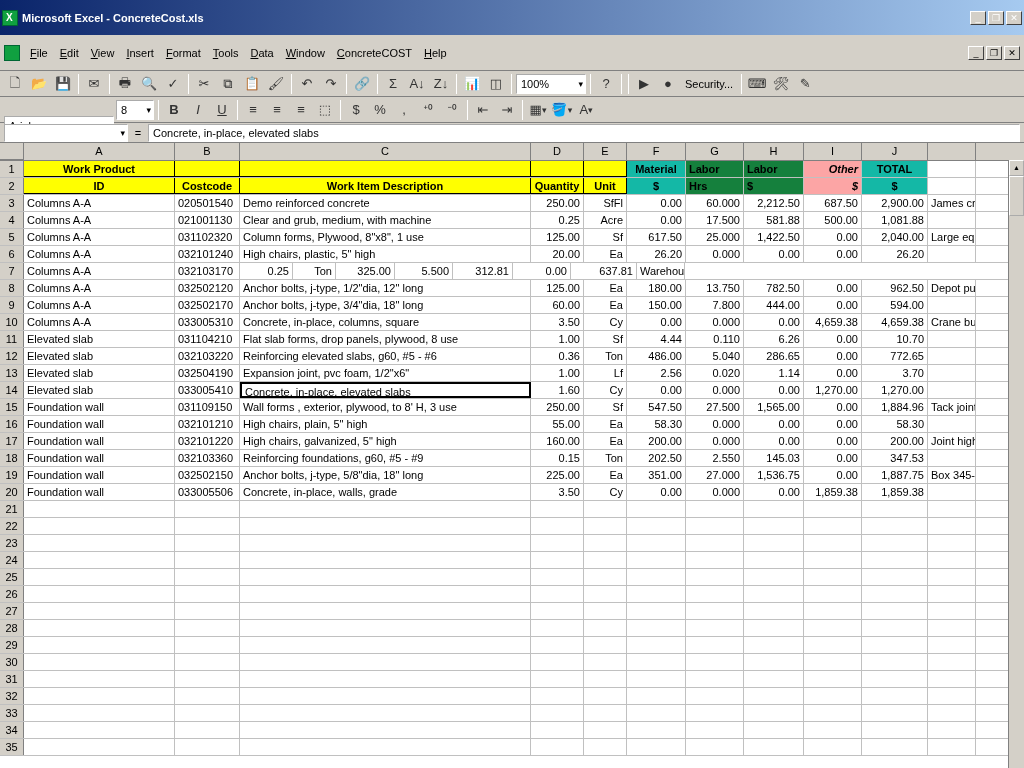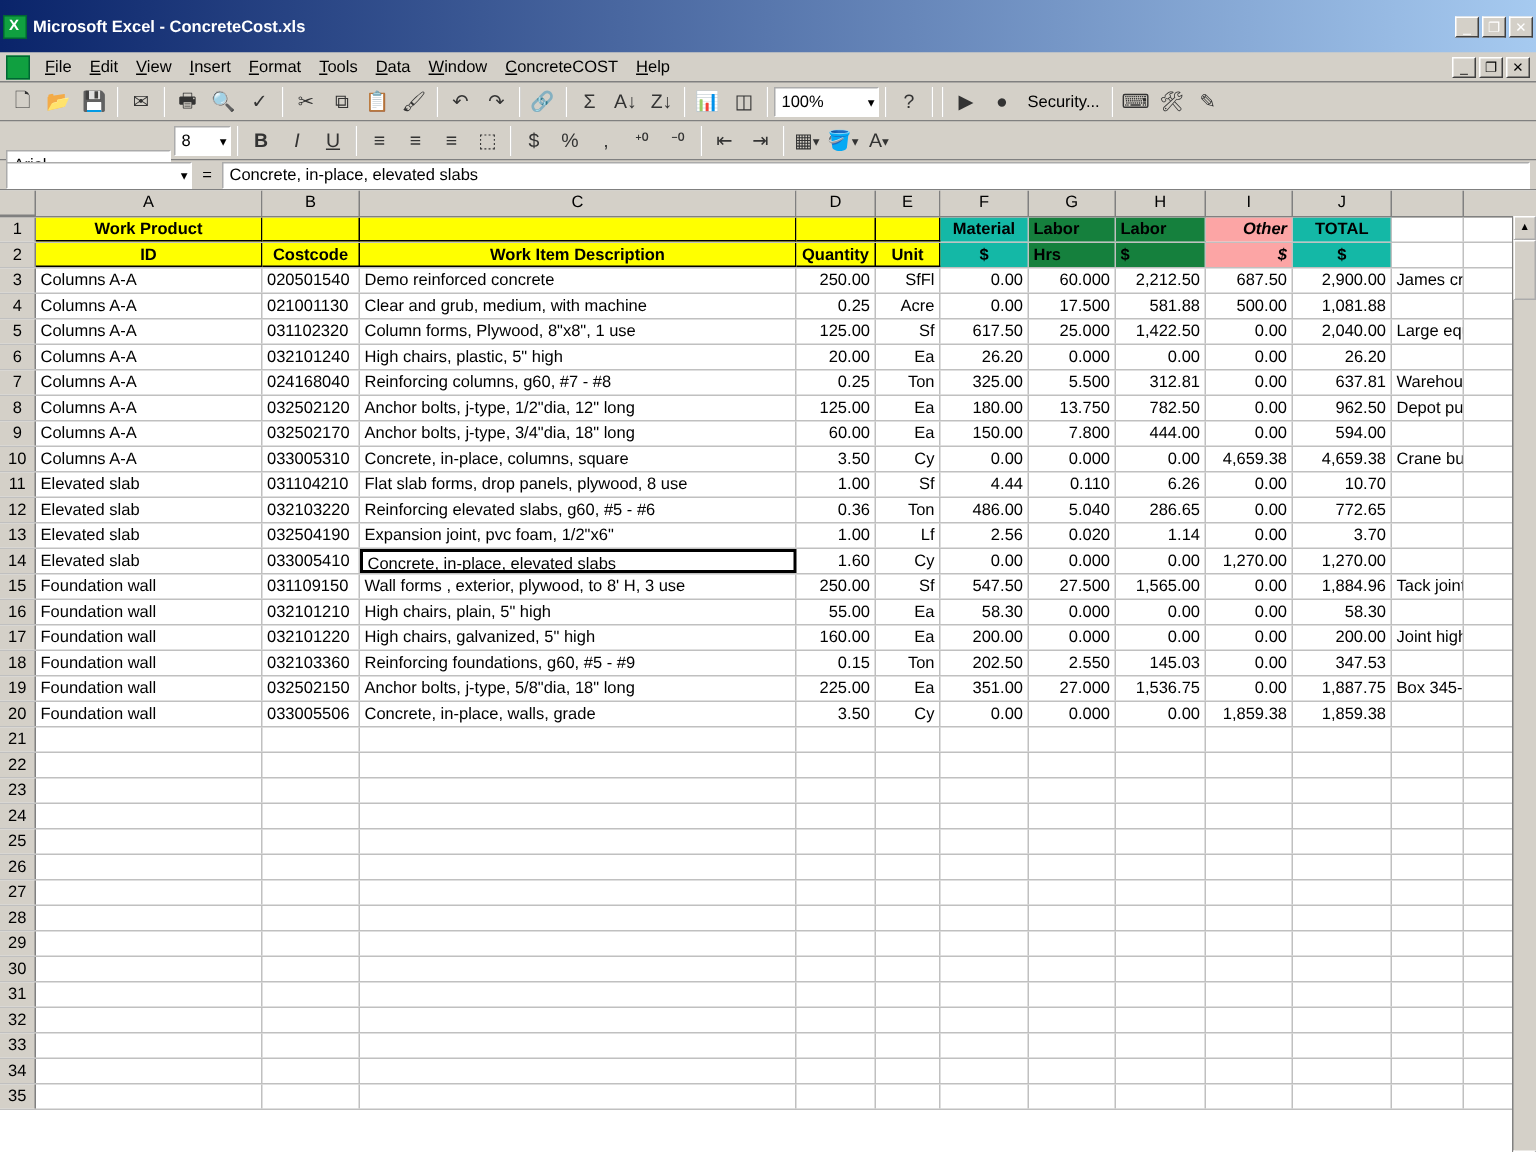--- a/index.html
+++ b/index.html
@@ -18,21 +18,21 @@
   color: #fff;
   display: flex;
   align-items: center;
   padding: 0 2px;
 }
 .titlebar .icon { width: 16px; height: 16px; background: #10a040; border: 1px solid #063; margin-right: 4px; position: relative; }
 .titlebar .icon::after { content: "X"; color: #fff; font-weight: bold; font-size: 10px; position: absolute; top: 1px; left: 3px; }
 .titlebar .title { font-weight: bold; flex: 1; }
 .winbtns { display: flex; gap: 2px; }
 .winbtn { width: 16px; height: 14px; background: #d4d0c8; border: 1px solid #fff; border-right-color: #404040; border-bottom-color: #404040; font-size: 9px; display: flex; align-items: center; justify-content: center; font-family: Marlett, Arial; }
-.menubar { height: 20px; background: #d4d0c8; display: flex; align-items: center; padding: 0 4px; border-bottom: 1px solid #808080; position: relative; }
+.menubar { height: 36px; background: #d4d0c8; display: flex; align-items: center; padding: 0 4px; border-bottom: 1px solid #808080; position: relative; }
 .menubar .xlicon { width: 16px; height: 16px; background: #10a040; border: 1px solid #063; margin-right: 4px; position: relative; }
 .menubar .item { padding: 2px 6px; }
 .menubar .item u { text-decoration: underline; }
 .menubar .docwinbtns { position: absolute; right: 4px; display: flex; gap: 2px; }
 .toolbar { height: 26px; background: #d4d0c8; display: flex; align-items: center; padding: 2px 4px; gap: 2px; border-bottom: 1px solid #808080; }
 .toolbar .btn { width: 22px; height: 22px; border: 1px solid #d4d0c8; display: flex; align-items: center; justify-content: center; font-size: 13px; color: #333; }
 .toolbar .sep { width: 1px; height: 20px; background: #808080; margin: 0 2px; border-right: 1px solid #fff; }
 .toolbar .combo { height: 20px; border: 1px inset #fff; background: #fff; padding: 0 14px 0 4px; display: flex; align-items: center; position: relative; }
 .toolbar .combo::after { content: "▾"; position: absolute; right: 2px; font-size: 9px; color: #000; }
 .toolbar .combo.font { width: 110px; margin-top: 33px; }
@@ -270,22 +270,21 @@
         <div class="cell cF r">26.20</div>
         <div class="cell cG r">0.000</div>
         <div class="cell cH r">0.00</div>
         <div class="cell cI r">0.00</div>
         <div class="cell cJ r">26.20</div>
         <div class="cell cK"></div>
       </div>
       <div class="row">
         <div class="rowhdr">7</div>
         <div class="cell cA">Columns A-A</div>
-        <div class="cell cB">024168040</div>
-        <div class="cell cC">Reinforcing columns, g60, #7 - #8</div>
+        <div class="cell cB">032103170</div>
         <div class="cell cD r">0.25</div>
         <div class="cell cE r">Ton</div>
         <div class="cell cF r">325.00</div>
         <div class="cell cG r">5.500</div>
         <div class="cell cH r">312.81</div>
         <div class="cell cI r">0.00</div>
         <div class="cell cJ r">637.81</div>
         <div class="cell cK">Warehouse</div>
       </div>
       <div class="row">

